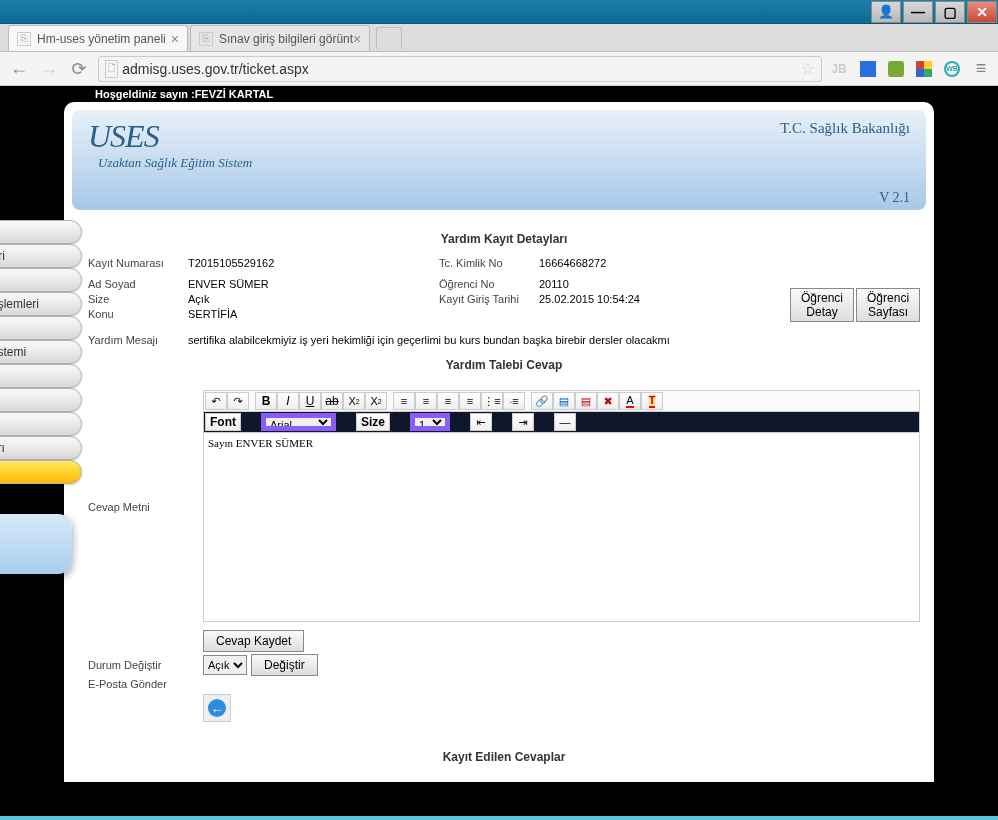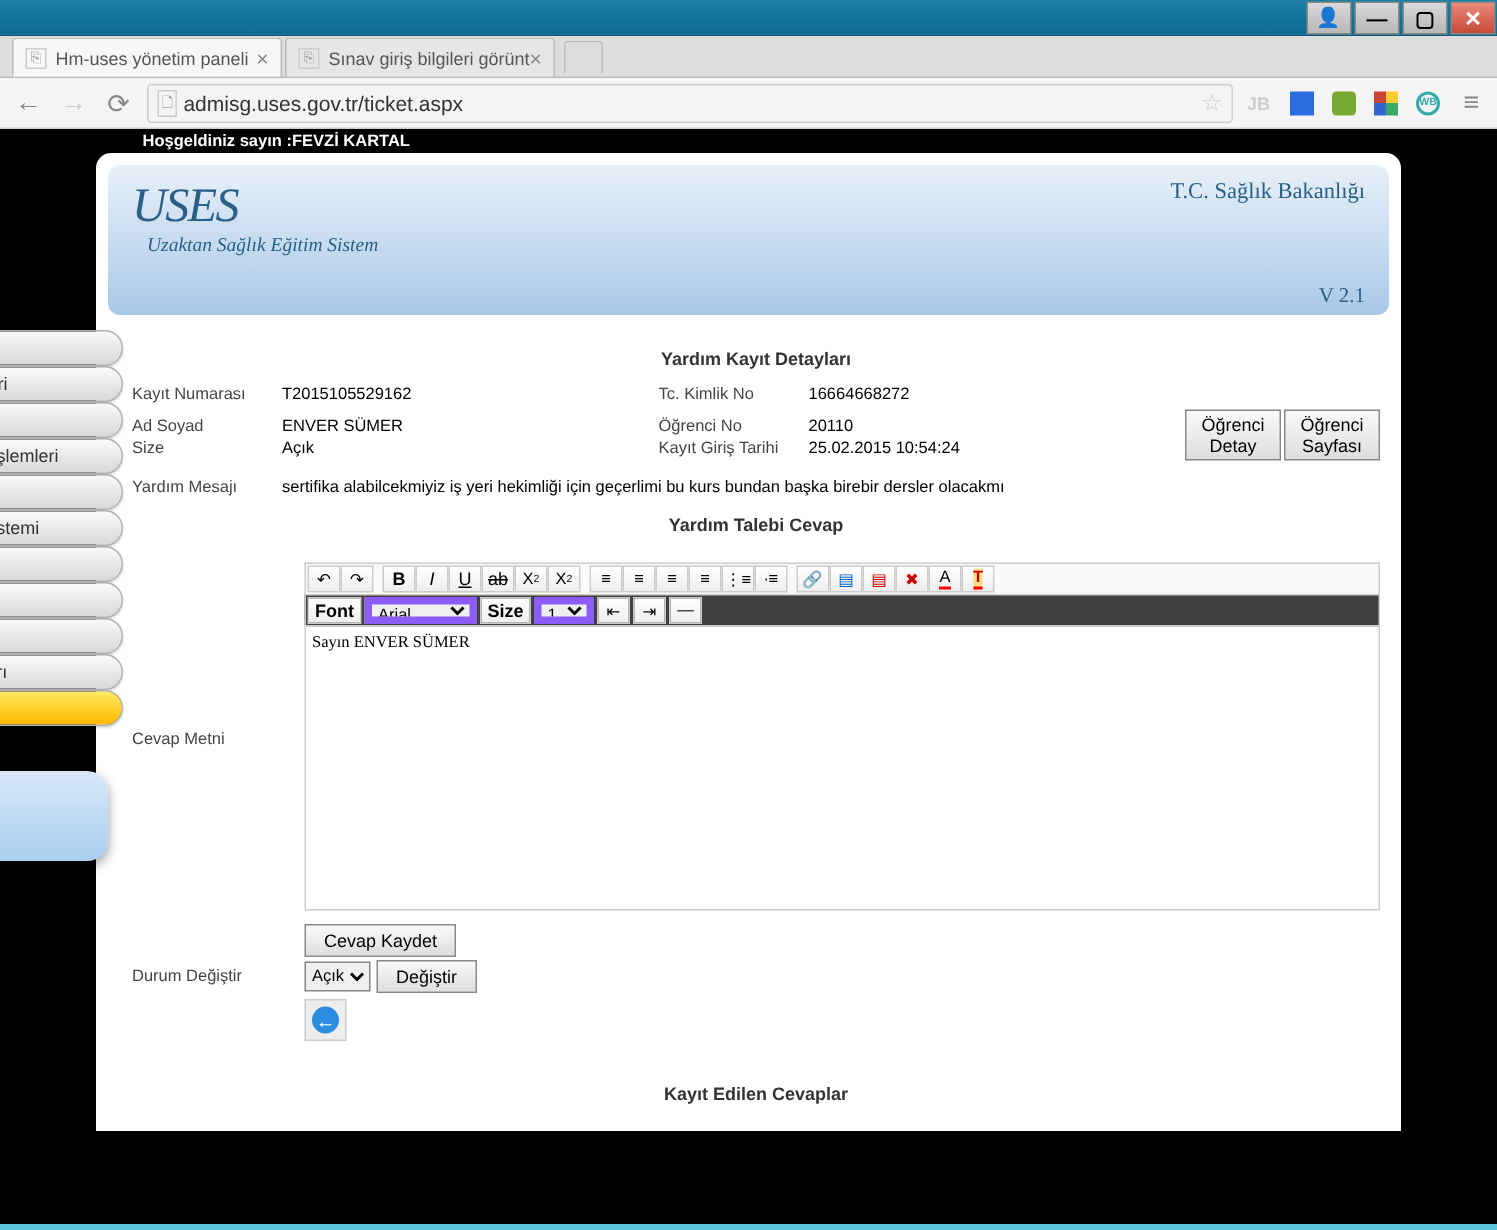--- a/index.html
+++ b/index.html
@@ -61,21 +61,21 @@
 .action-btn { background: linear-gradient(#fafafa, #ddd); border: 1px solid #888; padding: 2px 10px; font-size: 12px; width: 120px; text-align: center; cursor: pointer; }
 
 .response-box { margin-top: 8px; display:flex;}
 .response-label { width: 115px; display:flex;align-items:center;font-size:11px;color:#444;}
 .editor-wrap { flex:1;}
 
 .toolbar { display: flex; border: 1px solid #ccc; border-bottom: none; background: #fafafa; padding: 1px;}
 .tb-btn { width: 22px; height: 18px; border: 1px solid #ccc; background: linear-gradient(#fff,#eee); margin: 0; display: flex; align-items: center; justify-content: center; font-size: 11px; font-family: Arial; cursor: pointer; }
 .tb-btn b,.tb-btn i,.tb-btn u,.tb-btn s{font-size:12px;}
 .tb-sep { width: 6px; }
-.toolbar2 { display: flex; border: 1px solid #ccc; border-bottom:none;background:#404040;padding:1px;align-items:center;gap:2px;}
+.toolbar2 { display: flex; border: 1px solid #ccc; border-bottom:none;background:#0f172a;padding:1px;align-items:center;gap:20px;}
 .tb-label { font-weight: bold; font-size: 12px; padding: 0 4px; border:1px solid #ccc;height:18px;display:flex;align-items:center;background:linear-gradient(#fff,#eee);}
 .tb-select { height: 18px; font-size: 11px; border:5px solid #8b5cf6;}
 .editor-area { width: 100%; height: 190px; border: 1px solid #ccc; padding: 4px; font-size: 11px; font-family: Tahoma; resize:none;}
 
 .bottom-rows { margin-top: 6px; }
 .brow { display: flex; align-items: center; font-size: 11px; margin-bottom: 2px;}
 .brow-label { width: 115px; color: #444; }
 .btn { background: linear-gradient(#fafafa,#ddd); border: 1px solid #888; padding: 3px 12px; font-size: 12px; cursor: pointer; }
 .sel { height: 20px; font-size: 11px; border:1px solid #888;margin-right:4px;}
 
@@ -181,20 +181,24 @@
                 </div>
               <div style="height:6px"></div>
               <div class="drow">
                   <span class="dlabel">Ad Soyad</span>
                   <span class="dval">ENVER SÜMER</span>
                 </div>
               <div class="drow">
                   <span class="dlabel">Size</span>
                   <span class="dval">Açık</span>
                 </div>
+              <div class="drow">
+                  <span class="dlabel">Konu</span>
+                  <span class="dval">SERTİFİA</span>
+                </div>
             </div>
             <div class="details-col">
               <div class="drow">
                   <span class="dlabel">Tc. Kimlik No</span>
                   <span class="dval">16664668272</span>
                 </div>
               <div style="height:6px"></div>
               <div class="drow">
                   <span class="dlabel">Öğrenci No</span>
                   <span class="dval">20110</span>
@@ -273,20 +277,23 @@
           <div class="bottom-rows">
             <div class="brow">
               <span class="brow-label"></span>
               <button class="btn">Cevap Kaydet</button>
             </div>
             <div class="brow">
               <span class="brow-label">Durum Değiştir</span>
               <select class="sel"><option>Açık</option></select>
               <button class="btn">Değiştir</button>
             </div>
+            <div class="brow">
+              <span class="brow-label">E-Posta Gönder</span>
+            </div>
             <div class="blue-back">
               <div class="back-btn">
                 <div class="back-circle">←</div>
               </div>
             </div>
           </div>
 
           <div class="section-title" style="margin-top:16px">Kayıt Edilen Cevaplar</div>
         </div>
       </div>

